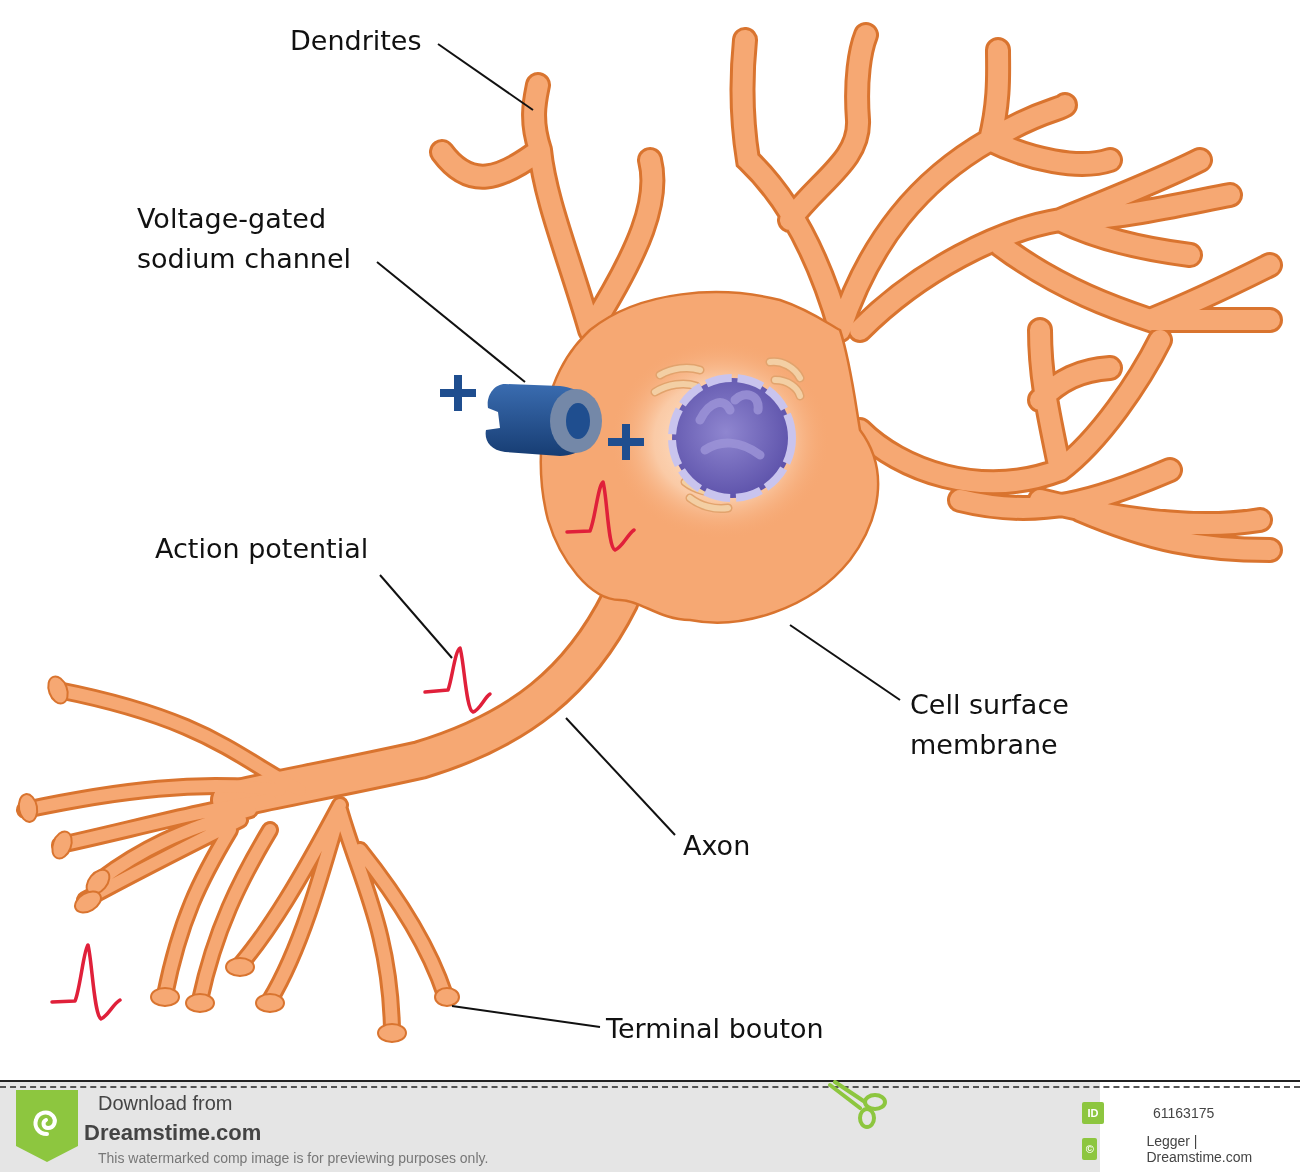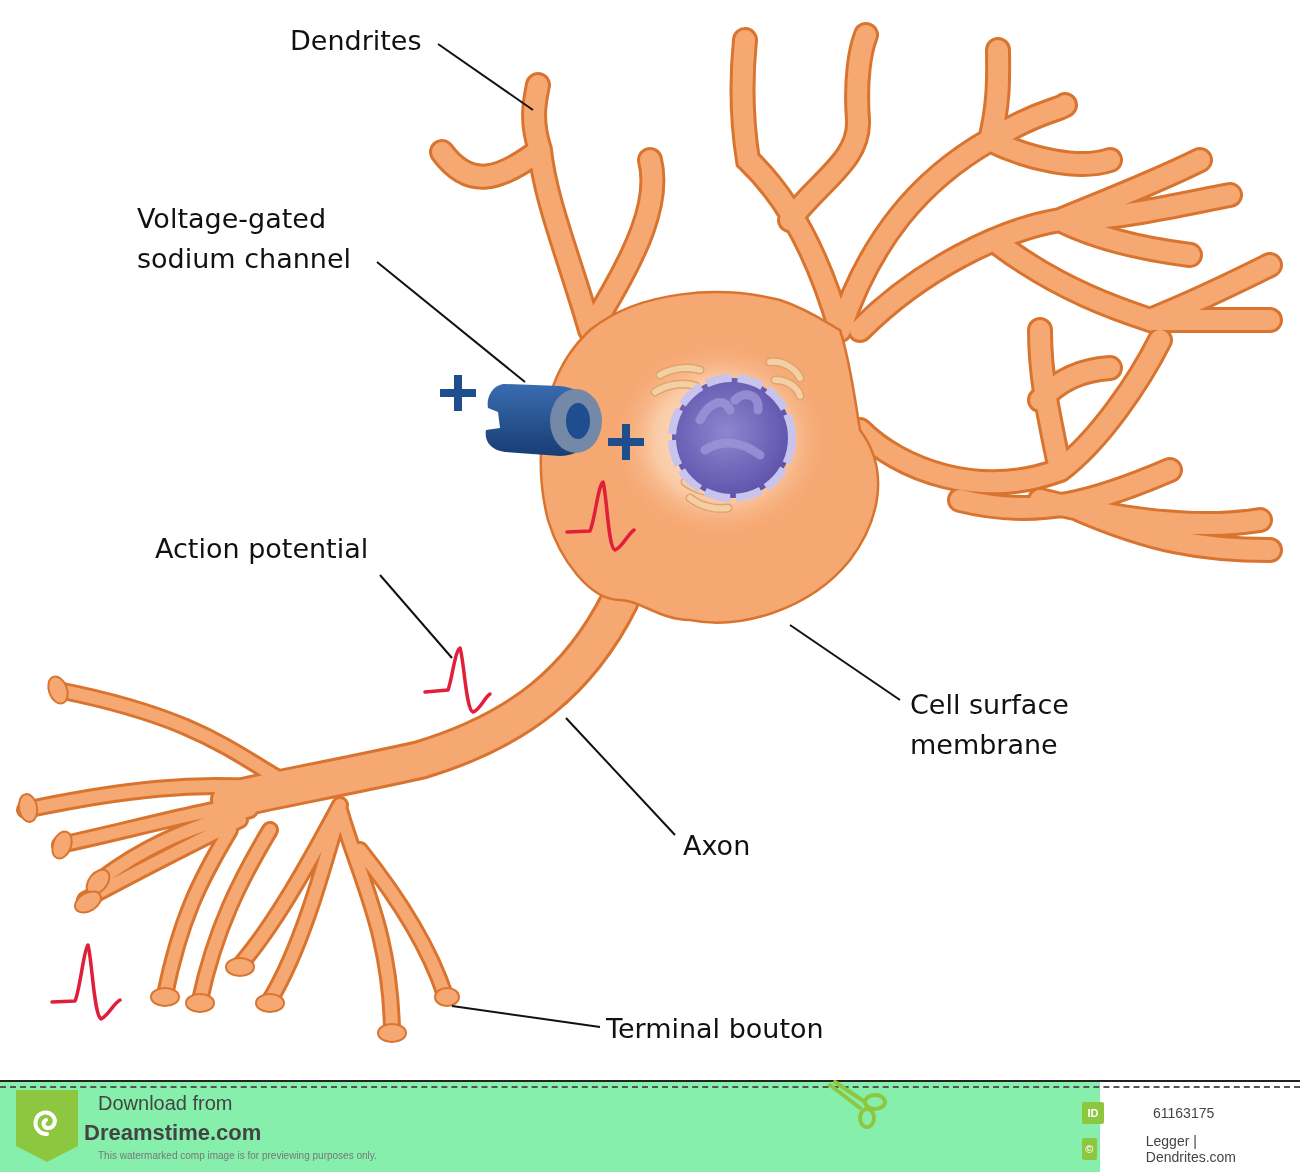--- a/index.html
+++ b/index.html
@@ -9,27 +9,27 @@
   .leader { stroke: #111111; stroke-width: 2; fill: none; }
   .cell { fill: #f6a873; stroke: #d9742f; stroke-width: 2.5; stroke-linejoin: round; stroke-linecap: round; }
   .branch { stroke: #d9742f; fill: none; stroke-linecap: round; }
   .branch-fill { stroke: #f6a873; fill: none; stroke-linecap: round; }
   .ap { stroke: #e0203a; stroke-width: 3.5; fill: none; stroke-linejoin: round; stroke-linecap: round; }
   .plus { fill: #1f4e8f; }
   .er { stroke: #f3cfa4; stroke-width: 6; fill: none; stroke-linecap: round; }
   .er-edge { stroke: #e2a36d; stroke-width: 9; fill: none; stroke-linecap: round; }
 
   
-  #footer { position: absolute; left: 0; top: 1080px; width: 1100px; height: 92px; background: #86efac; }
+  #footer { position: absolute; left: 0; top: 1080px; width: 1100px; height: 92px; background: #e5e5e5; }
   .dash { position: absolute; left: 0; top: 6px; width: 1300px; border-top: 2px dashed #555; }
   .solid { position: absolute; left: 0; top: 0; width: 1300px; border-top: 2px solid #222; }
   .badge { position: absolute; left: 16px; top: 10px; width: 62px; height: 72px; }
   .dl-from { position: absolute; left: 98px; top: 12px; font-size: 20px; color: #444; }
   .dl-brand { position: absolute; left: 84px; top: 40px; font-size: 22px; font-weight: bold; color: #444; }
-  .dl-note { position: absolute; left: 98px; top: 70px; font-size: 10px; color: #777; }
+  .dl-note { position: absolute; left: 98px; top: 70px; font-size: 14px; color: #777; }
   .idrow { position: absolute; left: 1082px; top: 22px; height: 22px; display: flex; align-items: center; gap: 8px; }
   .crow { position: absolute; left: 1082px; top: 58px; height: 22px; display: flex; align-items: center; gap: 8px; }
   .gsq { width: 22px; height: 22px; background: #8dc63f; border-radius: 2px; color: #fff; font-size: 11px; font-weight: bold; display: flex; align-items: center; justify-content: center; }
   .ftxt { font-size: 14px; color: #444; margin-left: 41px; }
   .scissors { position: absolute; left: 825px; top: 0px; width: 70px; height: 50px; }
 </style>
 </head>
 <body>
 
 <svg id="diagram" viewBox="0 0 1300 1080" xmlns="http://www.w3.org/2000/svg">
@@ -159,15 +159,15 @@
   </svg>
   <div class="dl-from">Download from</div>
   <div class="dl-brand">Dreamstime.com</div>
   <div class="dl-note">This watermarked comp image is for previewing purposes only.</div>
   <div class="idrow">
     <span class="gsq">ID</span>
     <span class="ftxt">61163175</span>
   </div>
   <div class="crow">
     <span class="gsq">©</span>
-    <span class="ftxt">Legger | Dendrites.com</span>
+    <span class="ftxt">Legger | Dreamstime.com</span>
   </div>
 </div>
 
 </body></html>

